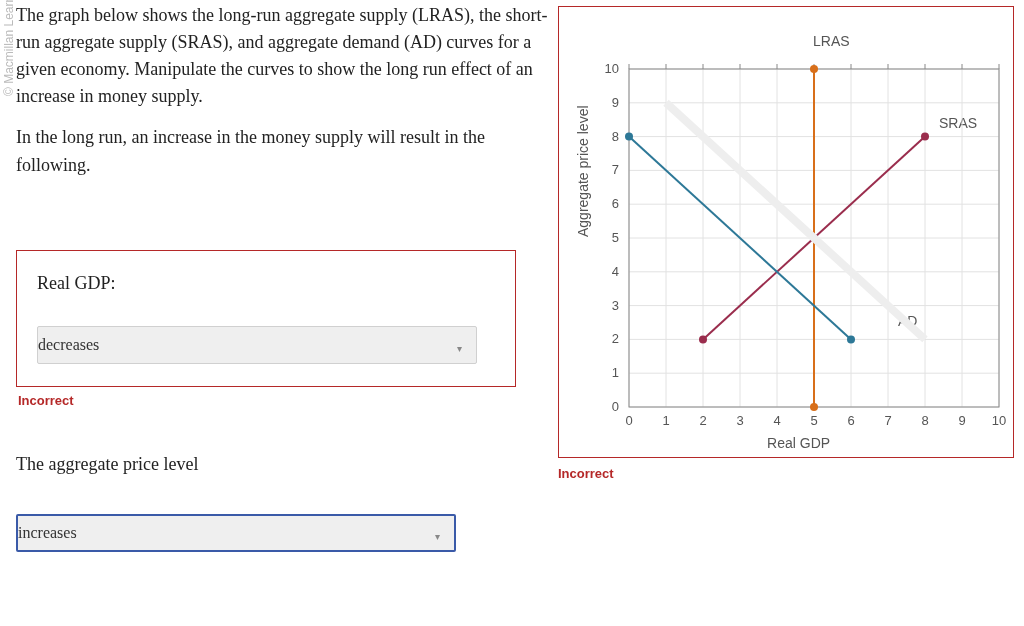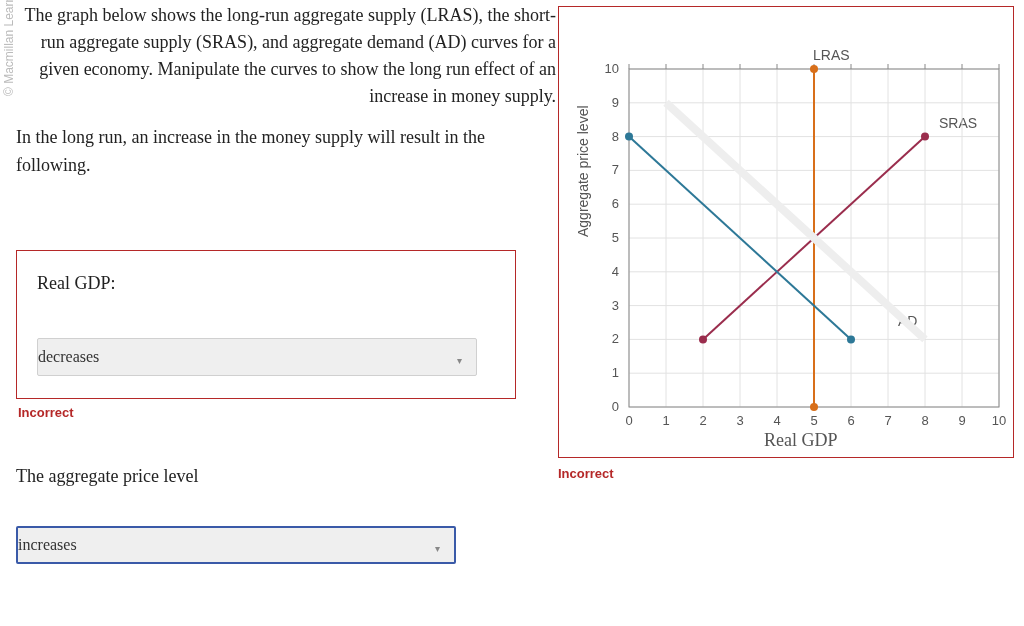--- a/index.html
+++ b/index.html
@@ -27,41 +27,40 @@
   .left-col {
     position: absolute;
     left: 16px;
     top: 0;
     width: 540px;
   }
   .prompt {
     font-size: 18px;
     line-height: 1.5;
     margin-top: 2px;
-    text-align: right;
   }
   .prompt2 {
     font-size: 18px;
     line-height: 1.55;
     margin-top: 14px;
   }
   .answer-block {
     margin-top: 70px;
     border: 1px solid #b52828;
     padding: 22px 20px 22px 20px;
     width: 500px;
     position: relative;
   }
   .answer-block.noborder {
     border: none;
     padding: 16px 20px 0 0;
   }
   .q-label {
     font-size: 18px;
-    margin-bottom: 44px;
+    margin-bottom: 32px;
   }
   .dropdown {
     width: 440px;
     height: 38px;
     background: #efefef;
     border: 1px solid #d0d0d0;
     border-radius: 2px;
     position: relative;
     font-size: 16px;
     color: #333;
@@ -118,31 +117,31 @@
     color: #555;
     transform: rotate(-90deg);
     transform-origin: left top;
     white-space: nowrap;
   }
   .xlabel {
     position: absolute;
     left: 50%;
     transform: translateX(-30%);
     bottom: 6px;
-    font-family: Liberation Serif, serif;
-    font-size: 18px;
-    color: #555;
-  }
-  .series-label {
-    position: absolute;
-    font-family: Arial, sans-serif;
+    font-family: Liberation Sans, sans-serif;
     font-size: 14px;
     color: #555;
   }
-  .lbl-lras { left: 254px; top: 40px; }
+  .series-label {
+    position: absolute;
+    font-family: Arial, sans-serif;
+    font-size: 14px;
+    color: #555;
+  }
+  .lbl-lras { left: 254px; top: 26px; }
   .lbl-sras { left: 380px; top: 108px; }
   .lbl-ad   { left: 310px; top: 306px; margin-left: 29px; }
   .incorrect-chart {
     font-family: Arial, sans-serif;
     font-size: 13px;
     color: #b52828;
     font-weight: bold;
     margin-top: 8px;
   }
 </style>

